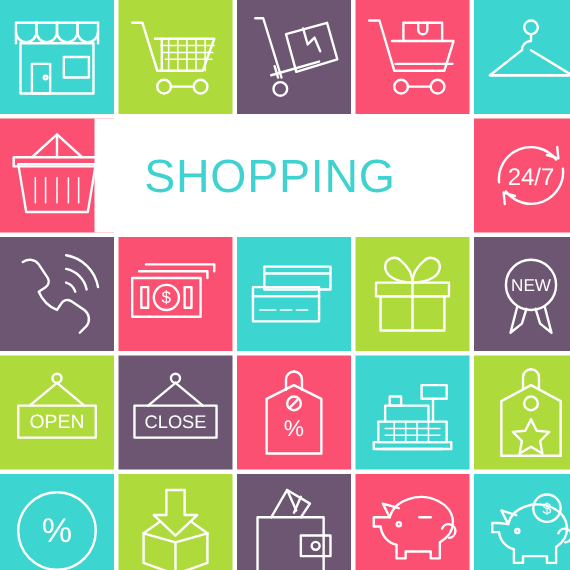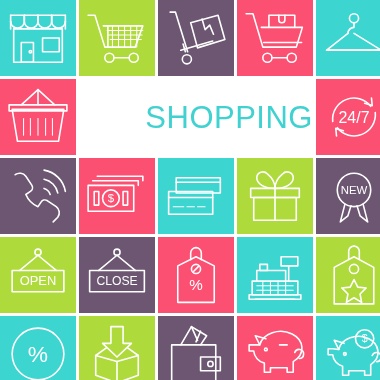--- a/index.html
+++ b/index.html
@@ -348,16 +348,16 @@
     <g class="ln">
       <path d="M30 44 a26 21 0 1 1 42 20 v14 h-8 v-6 h-21 v6 h-8 v-12 a17 17 0 0 1 -13 -15 h-6 v-8 h6 z"></path>
       <path d="M30 44 l-6 -12 13 4"></path>
       <circle cx="38" cy="50" r="1.8"></circle>
       <circle cx="64" cy="30" r="12"></circle>
       <path d="M74 52 a6 6 0 1 1 6 8"></path>
     </g>
     <text class="glyph" x="64" y="31" font-size="14">$</text>
       </svg>
     </div>
-    <div class="banner" style="left: 79px; top: 79px; width: 234px; height: 76px; background: rgb(255, 255, 255); justify-content: flex-end;">
+    <div class="banner" style="left: 63px; top: 79px; width: 234px; height: 76px; background: rgb(255, 255, 255);">
       <div class="banner-text" style="color: rgb(63, 210, 208);">SHOPPING</div>
     </div>
   </div>
 
 </body></html>

